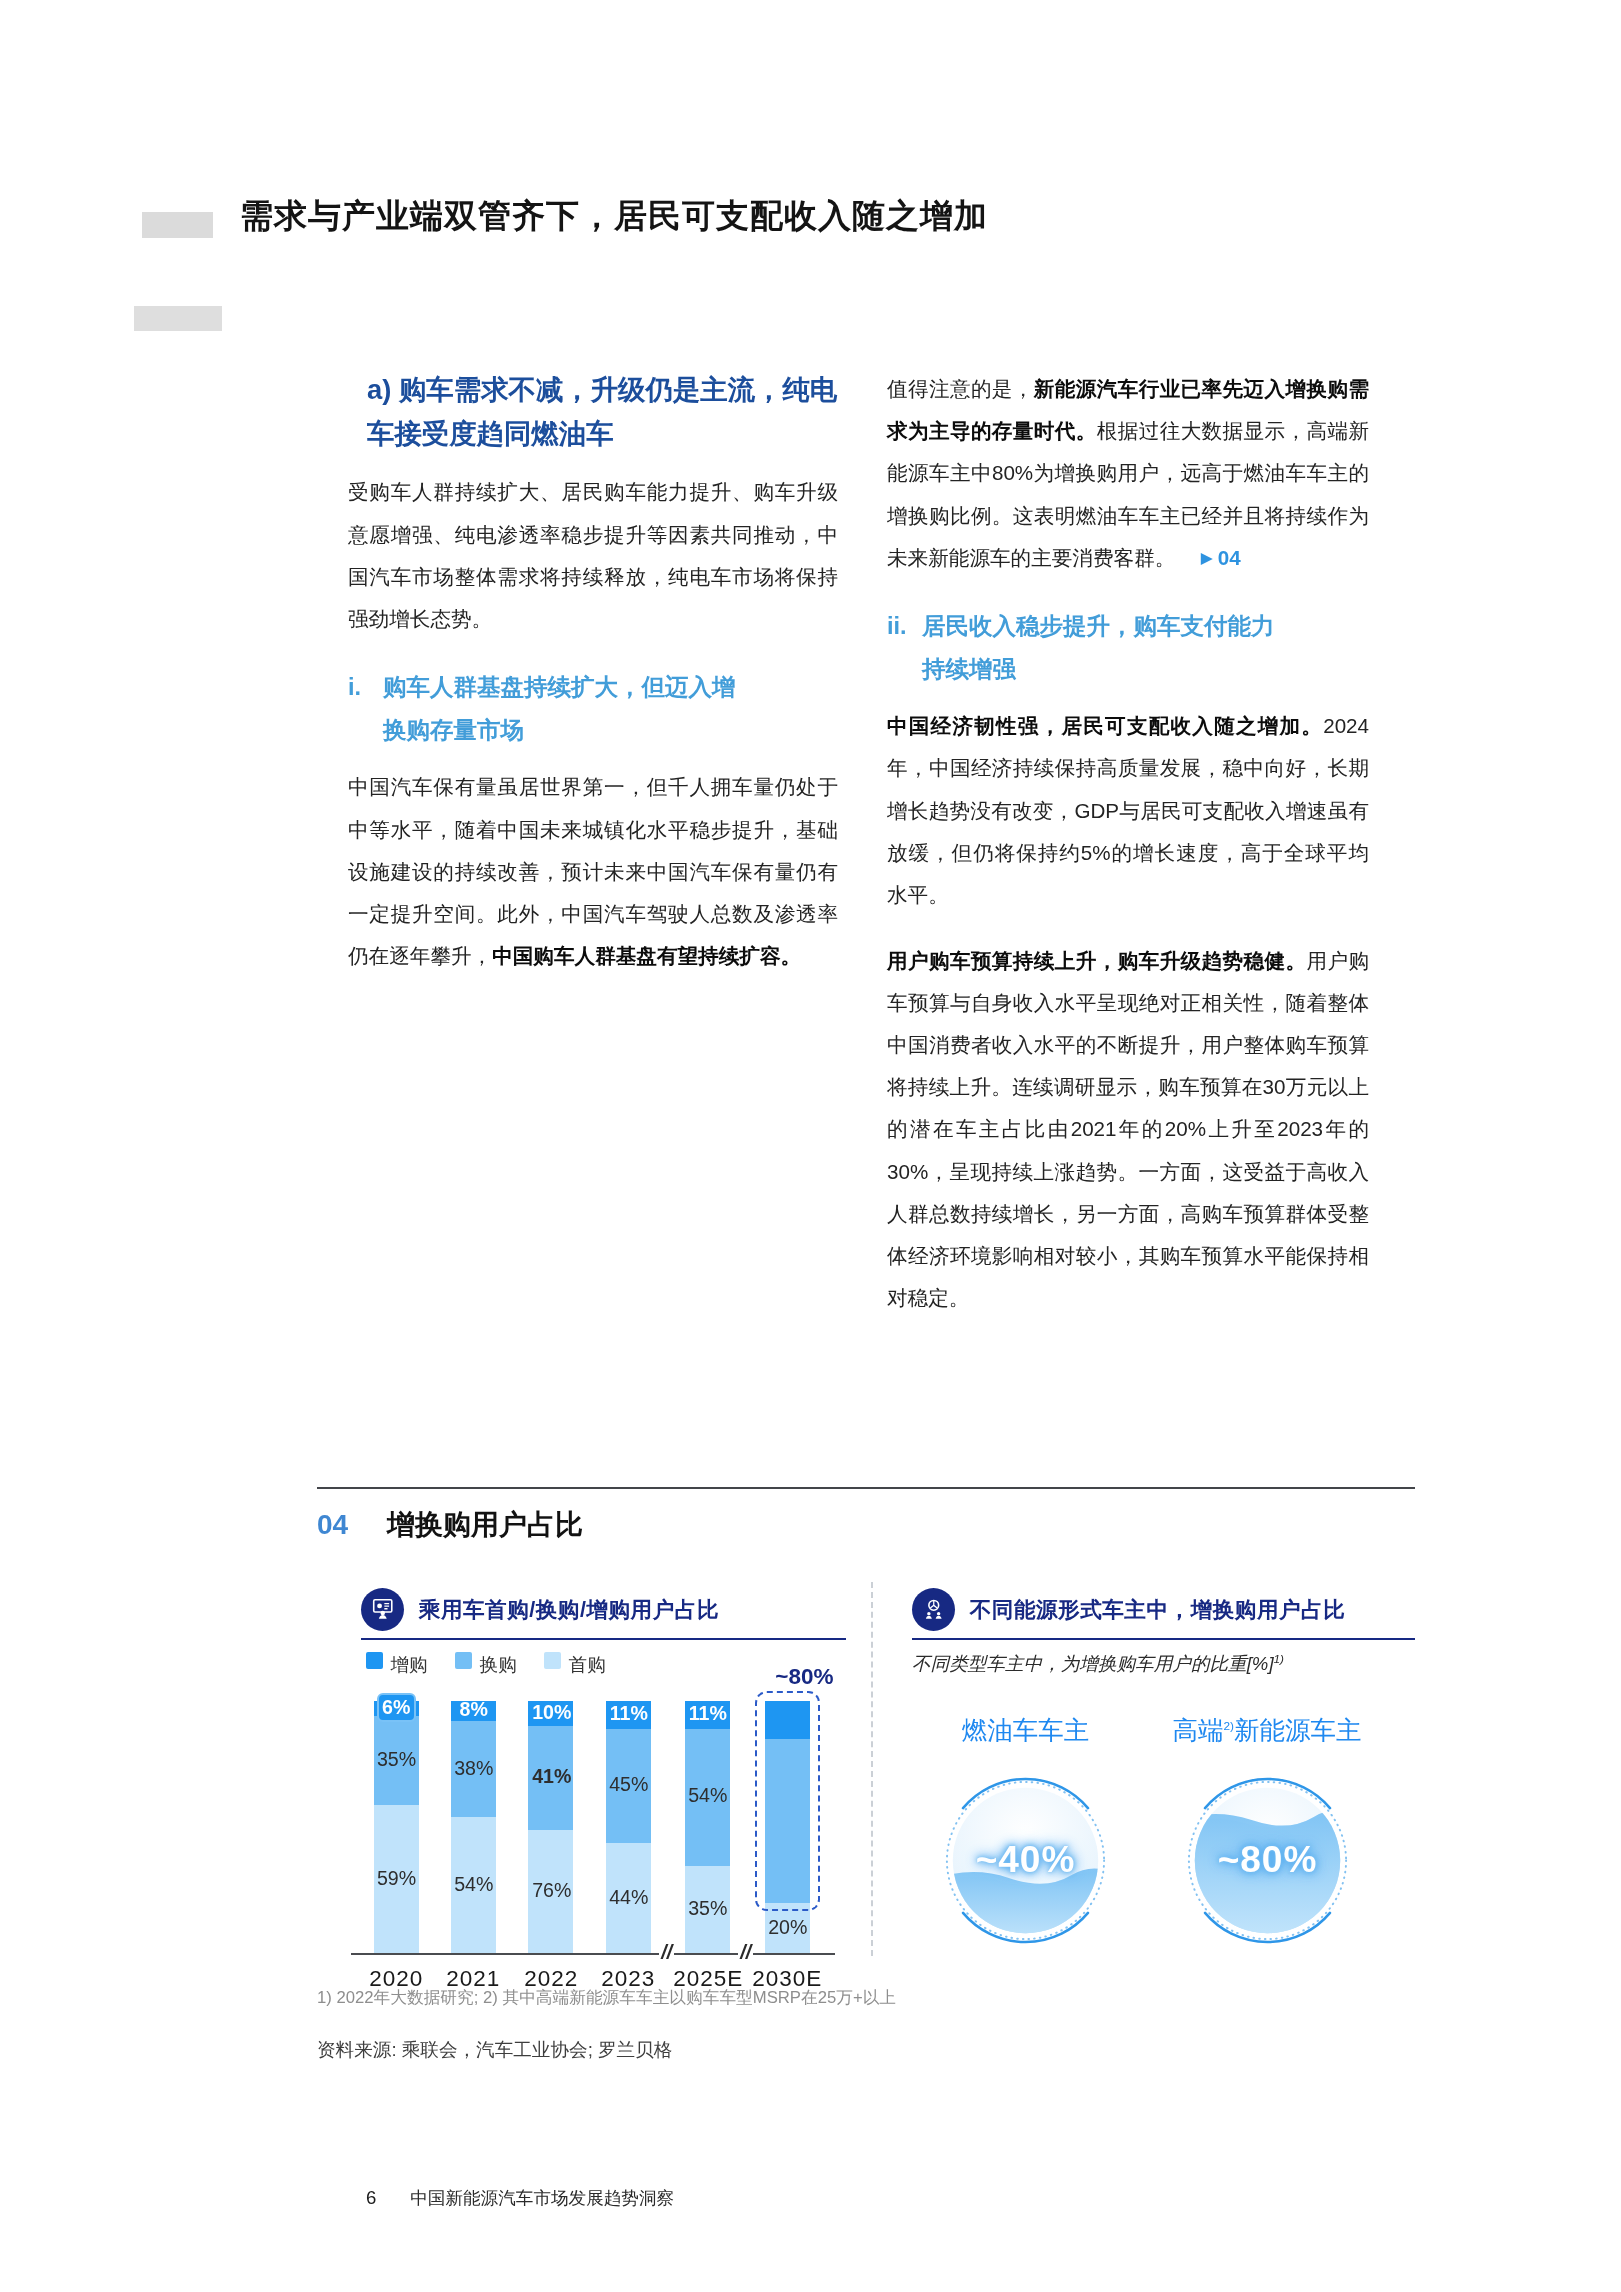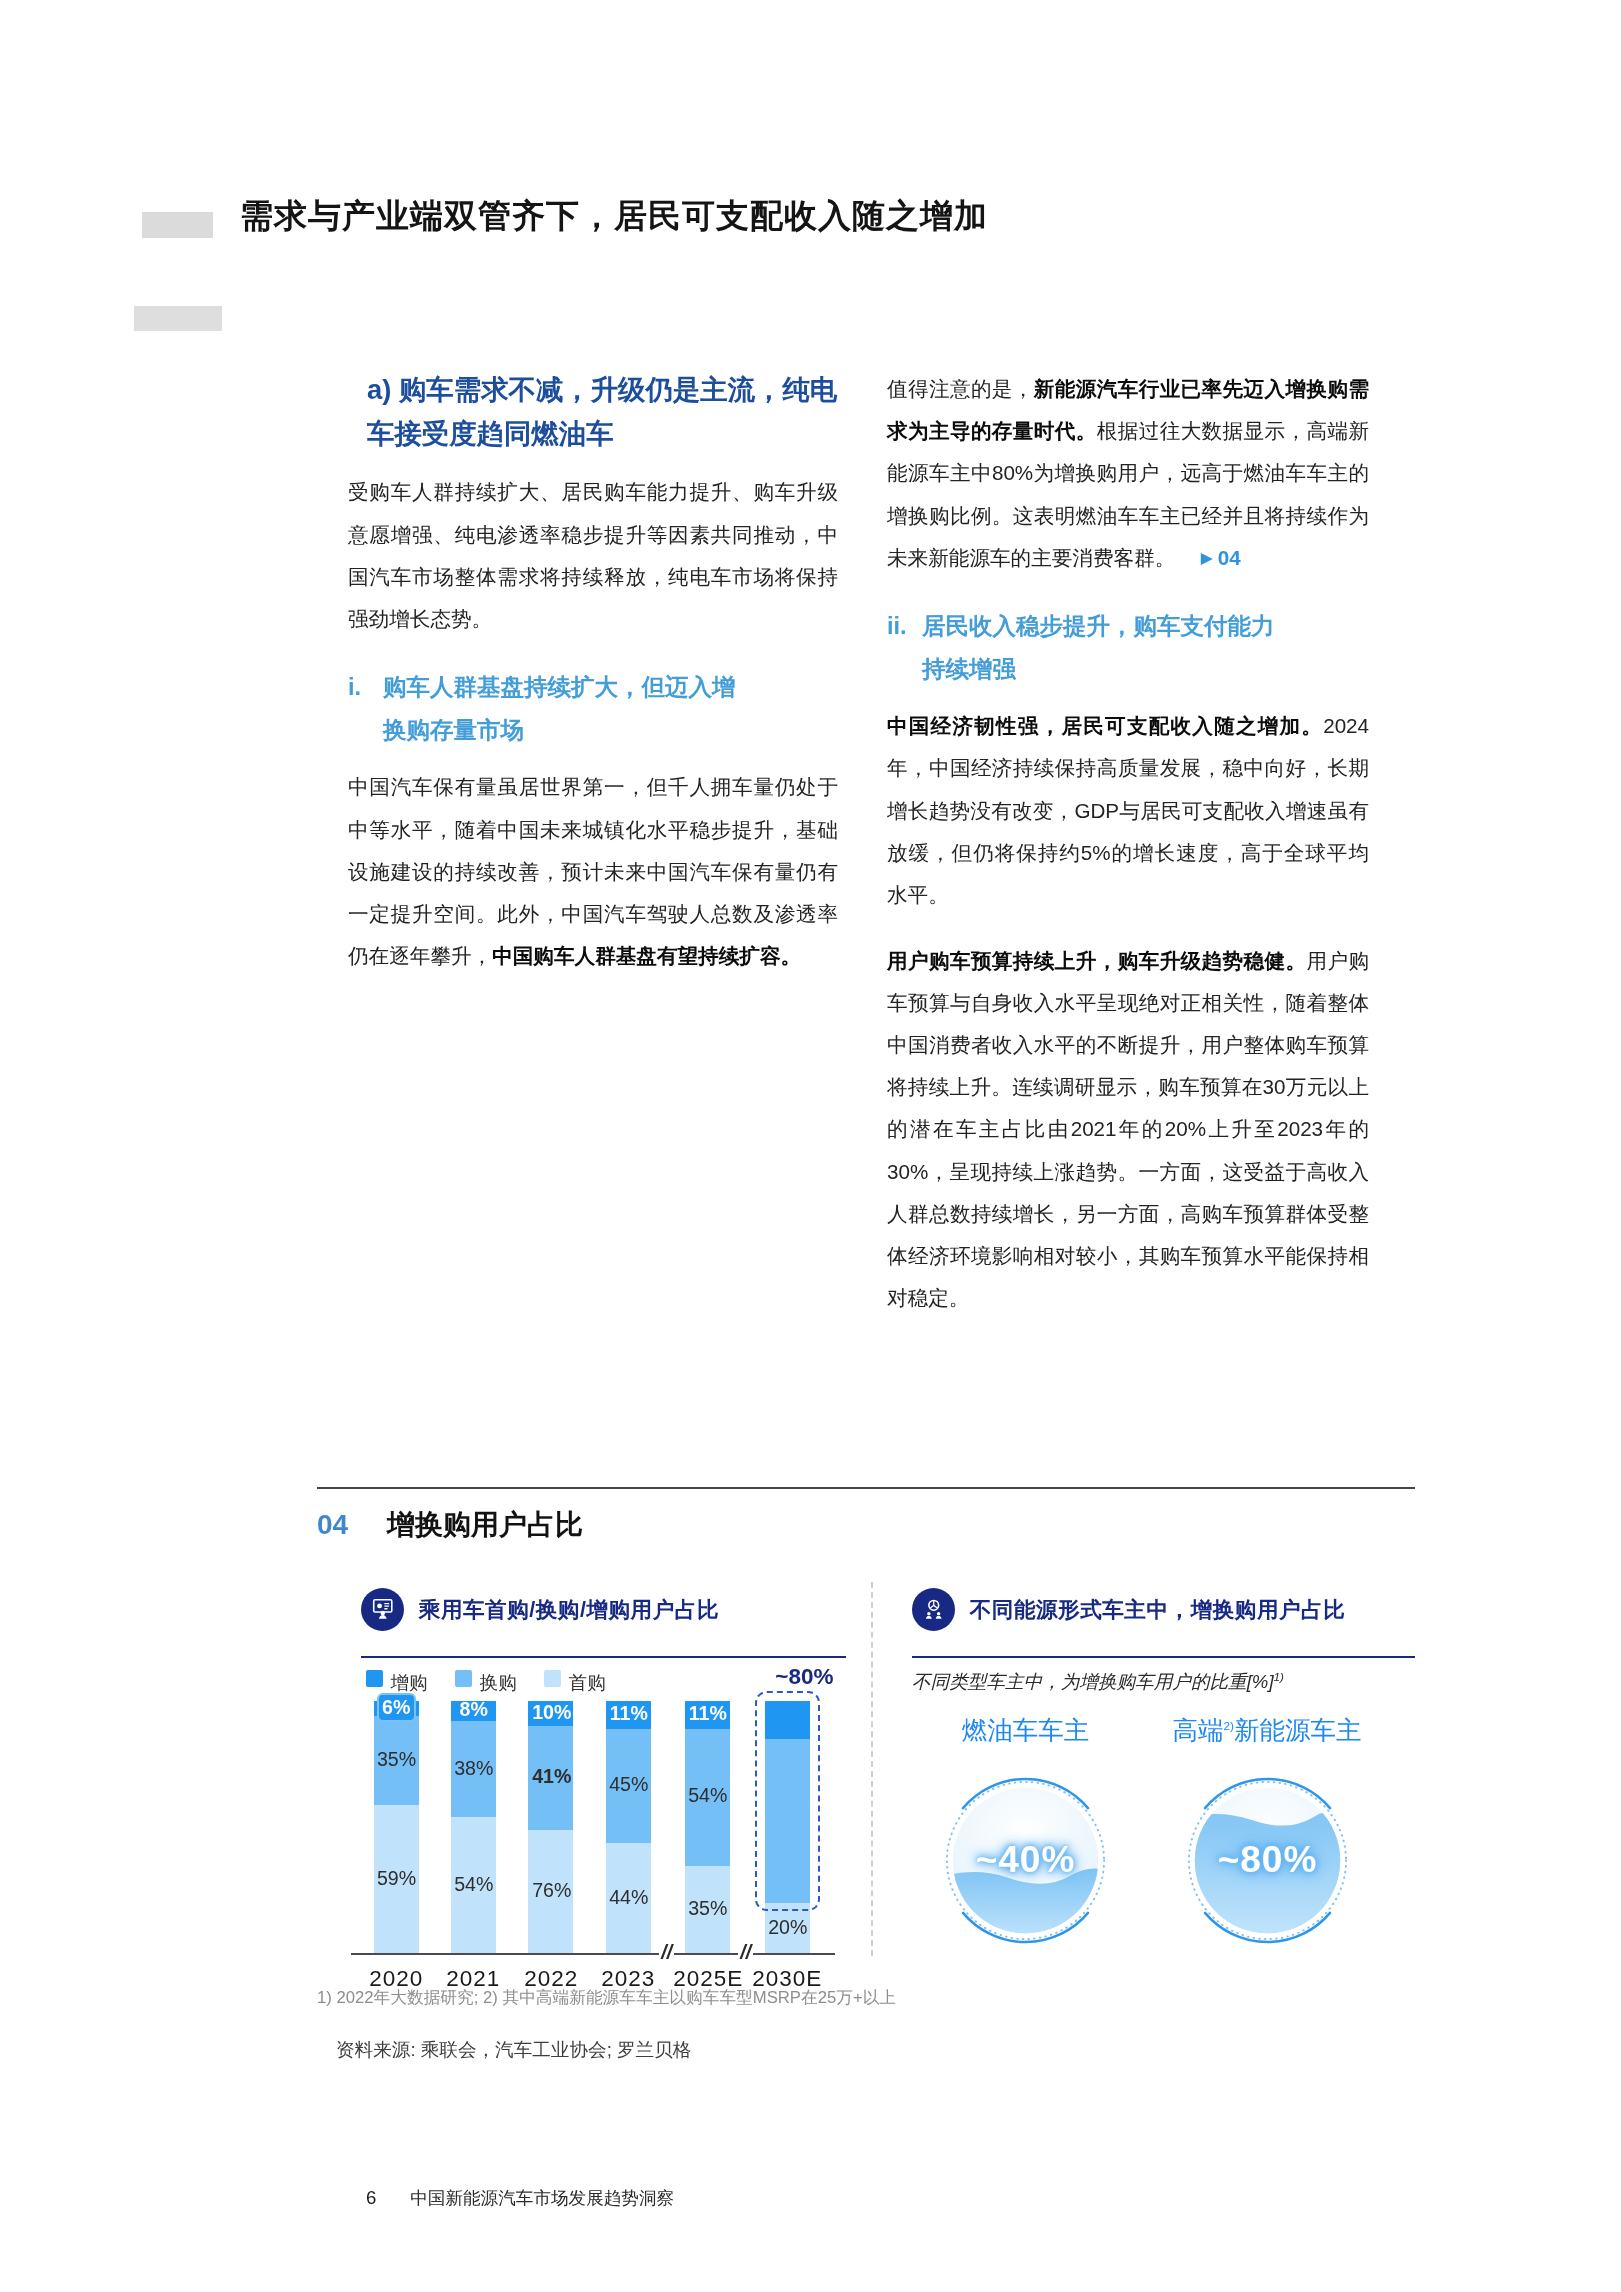--- a/index.html
+++ b/index.html
@@ -30,21 +30,21 @@
 
   
   .ex-rule { position:absolute; left:317px; top:1487px; width:1098px; height:2px; background:#43454A; }
   .ex-head { position:absolute; left:317px; top:1506px; font-size:28px; font-weight:bold; }
   .ex-head .num { color:#3F87D2; }
   .ex-head .ttl { color:#121212; margin-left:31px; }
 
   .panels { position:absolute; left:317px; top:1566px; width:1098px; height:421px; }
   .panel-sep { position:absolute; left:554px; top:15.7px; height:374px; border-left:2px dashed #CBD0D6; }
 
-  .chart-head { display:flex; align-items:center; gap:14.7px; padding-bottom:25px;
+  .chart-head { display:flex; align-items:center; gap:14.7px; padding-bottom:7px;
                 border-bottom:2.9px solid #172983; }
   .icon-circle { width:43px; height:43px; border-radius:50%; background:#172983; flex:0 0 auto;
                  display:flex; align-items:center; justify-content:center; }
   .chart-title { font-size:21.6px; font-weight:bold; color:#172983; letter-spacing:0.5px; }
 
   .panel-left { position:absolute; left:21.6px; top:21.6px; width:510px; }
   .panel-left .chart-head { margin-left:22.5px; width:485px; }
   .legend { display:flex; gap:27.4px; margin:12.7px 0 0 27.4px; }
   .legend-item { display:flex; gap:7.8px; font-size:18.6px; color:#333; }
   .legend-swatch { width:16.7px; height:16.7px; border-radius:2px; }
@@ -70,21 +70,21 @@
   .gauge-label.g1 { left:30px; width:167px; }
   .gauge-label.g2 { left:257px; width:196px; }
   .gauge { position:absolute; top:189px; width:167px; height:167px; }
   .gauge.g1 { left:30px; } .gauge.g2 { left:272px; }
   .gauge-value { position:absolute; left:0; top:0; width:167px; height:167px; display:flex;
                  align-items:center; justify-content:center; font-size:37px; font-weight:bold; color:#fff;
                  letter-spacing:1px;
                  text-shadow:0 0 2.9px #7FC4F5, 0 0 6.9px #4FA8EE, 0 0 11.8px #4FA8EE, 0 0 15.7px #6FB9F2; }
 
   .ex-footnote { position:absolute; left:317px; top:1986px; font-size:16.7px; color:#8E8E8E; }
-  .ex-source { position:absolute; left:317px; top:2037px; font-size:18.6px; color:#3E3E3E;margin-left:19px; }
+  .ex-source { position:absolute; left:317px; top:2037px; font-size:18.6px; color:#3E3E3E; }
 
   .footer { position:absolute; left:366px; top:2186px; font-size:17.6px; color:#2A2A2A; }
   .footer .pg { font-size:18.6px; margin-right:29px; color:#1C1C1C; }
 </style>
 </head>
 <body>
 
 <div class="page">
 
   <div class="decor-bar b1"></div>

